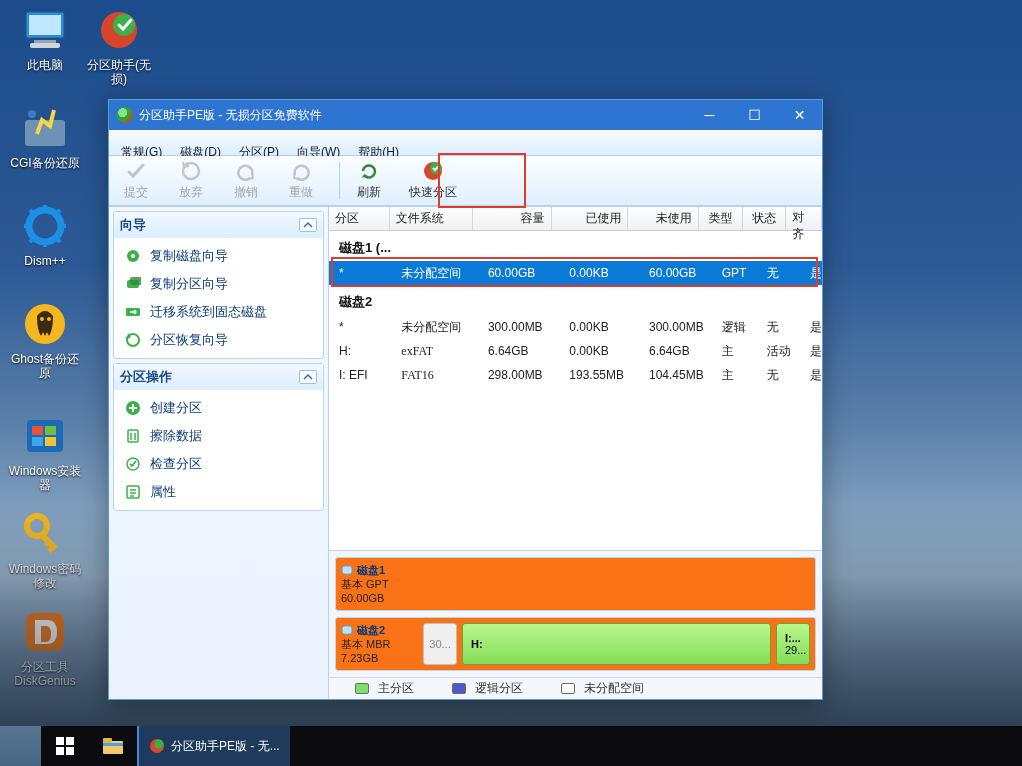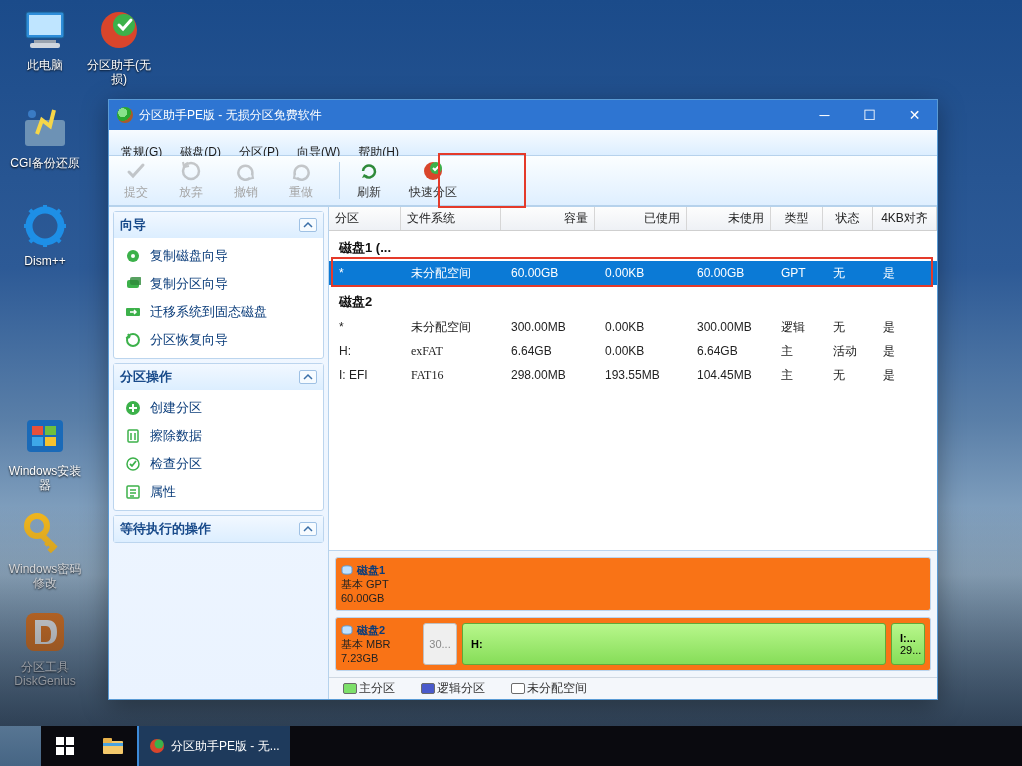--- a/index.html
+++ b/index.html
@@ -15,21 +15,21 @@
   }
   
   .di { position:absolute; width:74px; text-align:center; color:#fff; font-size:12px; text-shadow:0 1px 2px #000; }
   .di .ic { width:48px; height:48px; margin:0 auto 4px; border-radius:6px; display:flex; align-items:center; justify-content:center; }
   .di .lbl { line-height:14px; }
   
   .taskbar { position:absolute; left:0; right:0; bottom:0; height:40px; background:#0a0a0f; display:flex; align-items:flex-end; z-index:50;margin-left:41px; }
   .tb-btn { height:40px; display:flex; align-items:center; justify-content:center; color:#fff; }
   .tb-task { height:40px; display:flex; align-items:center; background:#1e3a5c; padding:0 10px; color:#fff; font-size:12px; gap:6px; border-left:2px solid #3d8bd9;}
   
-  .appwin { position:absolute; left:108px; top:99px; width:830px; height:601px; background:#fff; border:1px solid #5a9bd5; box-shadow:0 6px 24px rgba(0,0,0,0.35); display:flex; flex-direction:column; z-index:10; }
+  .appwin { position:absolute; left:108px; top:99px; width:715px; height:601px; background:#fff; border:1px solid #5a9bd5; box-shadow:0 6px 24px rgba(0,0,0,0.35); display:flex; flex-direction:column; z-index:10; }
   .titlebar { height:30px; background:#2e75d2; color:#fff; display:flex; align-items:center; font-size:12px; }
   .titlebar .tico { width:16px; height:16px; margin:0 6px 0 8px; border-radius:50%; background:radial-gradient(circle at 35% 35%, #88e28a 0 30%, #2aa82f 31% 55%, #a85b2b 56% 100%);}
   .titlebar .spacer { flex:1; }
   .winbtn { width:45px; height:30px; display:flex; align-items:center; justify-content:center; color:#fff; font-size:14px;}
   .menubar { height:26px; background:linear-gradient(#f7fbff,#dceeff); border-bottom:1px solid #b6d2ec; display:flex; align-items:center; font-size:12px; color:#1a1a1a; padding:0 4px; gap:2px;}
   .menubar .mi { padding:20px 8px; border-radius:3px;margin-top:20px; }
   .toolbar { height:50px; background:linear-gradient(#fbfeff,#dfefff); border-bottom:1px solid #b6d2ec; display:flex; align-items:stretch; position:relative;}
   .tool { width:55px; display:flex; flex-direction:column; align-items:center; justify-content:center; gap:2px; font-size:12px; color:#333; border-right:1px solid rgba(255,255,255,0);}
   .tool .tic { width:22px; height:22px; display:flex; align-items:center; justify-content:center; }
   .tool.disabled { color:#a5a5a5; }
@@ -64,21 +64,21 @@
   .row .c-part{border:none;} .row div{border:none;}
   .diskmap-wrap { border-top:1px solid #bcd5ee; padding:6px; display:flex; flex-direction:column; gap:6px; background:#f1f6fc;}
   .dm { border:1px solid #bcd5ee; border-radius:3px; background:#f97316; min-height:52px; display:flex; align-items:stretch; padding:5px; gap:6px;}
   .dm-info { width:76px; font-size:11px; color:#222; line-height:14px; display:flex; flex-direction:column; justify-content:center;}
   .dm-info .dn { color:#0a3c7a; font-weight:600; display:flex; align-items:center; gap:4px;}
   .dm-bar { flex:1; display:flex; gap:5px; }
   .seg { border:1px solid #6aa84f; border-radius:3px; display:flex; flex-direction:column; justify-content:center; padding:3px 8px; font-size:11px; overflow:hidden; position:relative;}
   .seg.green { background:linear-gradient(#b8f78c,#86dd58); border-color:#5fa83a;}
   .seg.gray  { background:#efefef; border-color:#bfbfbf; color:#888; justify-content:center; align-items:center; white-space:nowrap;}
   .legend { height:22px; border-top:1px solid #cfd8e2; background:#f4f7fb; display:flex; align-items:center; gap:26px; padding:0 14px; font-size:12px; color:#333;}
-  .legend .lg { display:flex; align-items:center; gap:2px;}
+  .legend .lg { display:flex; align-items:center; gap:9px;margin-left:12px;}
   .legend .sw { width:14px; height:11px; border:1px solid #6b6b6b; border-radius:2px;}
   
   svg { display:block; }
 </style>
 </head>
 <body>
 
 <div class="desktop">
 
   <div class="di" style="left:8px; top:6px;">
@@ -123,20 +123,31 @@
             <rect x="35" y="20" width="8" height="4"></rect>
             <rect x="6" y="6" width="7" height="4" transform="rotate(45 9 8)"></rect>
             <rect x="31" y="6" width="7" height="4" transform="rotate(-45 35 8)"></rect>
             <rect x="6" y="34" width="7" height="4" transform="rotate(-45 9 36)"></rect>
             <rect x="31" y="34" width="7" height="4" transform="rotate(45 35 36)"></rect>
           </g>
         </svg>
       </div>
     <div class="lbl">Dism++</div>
   </div>
+  <div class="di" style="left:8px; top:300px;">
+    <div class="ic">
+        <svg width="44" height="44" viewBox="0 0 44 44">
+          <circle cx="22" cy="22" r="20" fill="#f4b81e"></circle>
+          <path d="M14 14 q8 -10 16 0 q0 14 -4 20 l-2 -4 l-2 4 l-2 -4 l-2 4 q-4 -6 -4 -20" fill="#3a2b12"></path>
+          <circle cx="19" cy="17" r="2" fill="#f4b81e"></circle>
+          <circle cx="26" cy="17" r="2" fill="#f4b81e"></circle>
+        </svg>
+      </div>
+    <div class="lbl">Ghost备份还原</div>
+  </div>
   <div class="di" style="left:8px; top:412px;">
     <div class="ic">
         <svg width="44" height="44" viewBox="0 0 44 44">
           <rect x="4" y="6" width="36" height="32" rx="4" fill="#1a6ab8"></rect>
           <rect x="9" y="12" width="11" height="9" fill="#e8513a"></rect>
           <rect x="22" y="12" width="11" height="9" fill="#6fbf3e"></rect>
           <rect x="9" y="23" width="11" height="9" fill="#3ea7e8"></rect>
           <rect x="22" y="23" width="11" height="9" fill="#f6c22e"></rect>
         </svg>
       </div>
@@ -335,30 +346,20 @@
                   <svg width="16" height="16">
                     <rect x="2" y="2" width="12" height="12" rx="1" fill="none" stroke="#3cb14a" stroke-width="1.5"></rect>
                     <path d="M5 6 h6 M5 9 h6 M5 12 h4" stroke="#3cb14a" stroke-width="1.3"></path>
                   </svg>
                 </span>
                 <span>属性</span>
               </div>
           </div>
         </div>
 
-        <div class="panel" style="flex:0 0 auto;">
-          <div class="panel-hd">
-            <span>等待执行的操作</span>
-            <span class="chev">
-                <svg width="10" height="8" viewBox="0 0 10 8">
-                  <path d="M1 6 l4 -4 l4 4" stroke="#3a6fa8" stroke-width="1.5" fill="none"></path>
-                </svg>
-              </span>
-          </div>
-        </div>
       </div>
 
       <div class="main">
         <div class="tblhdr">
           <div class="c-part">分区</div>
           <div class="c-fs">文件系统</div>
           <div class="c-cap">容量</div>
           <div class="c-used">已使用</div>
           <div class="c-free">未使用</div>
           <div class="c-type">类型</div>

